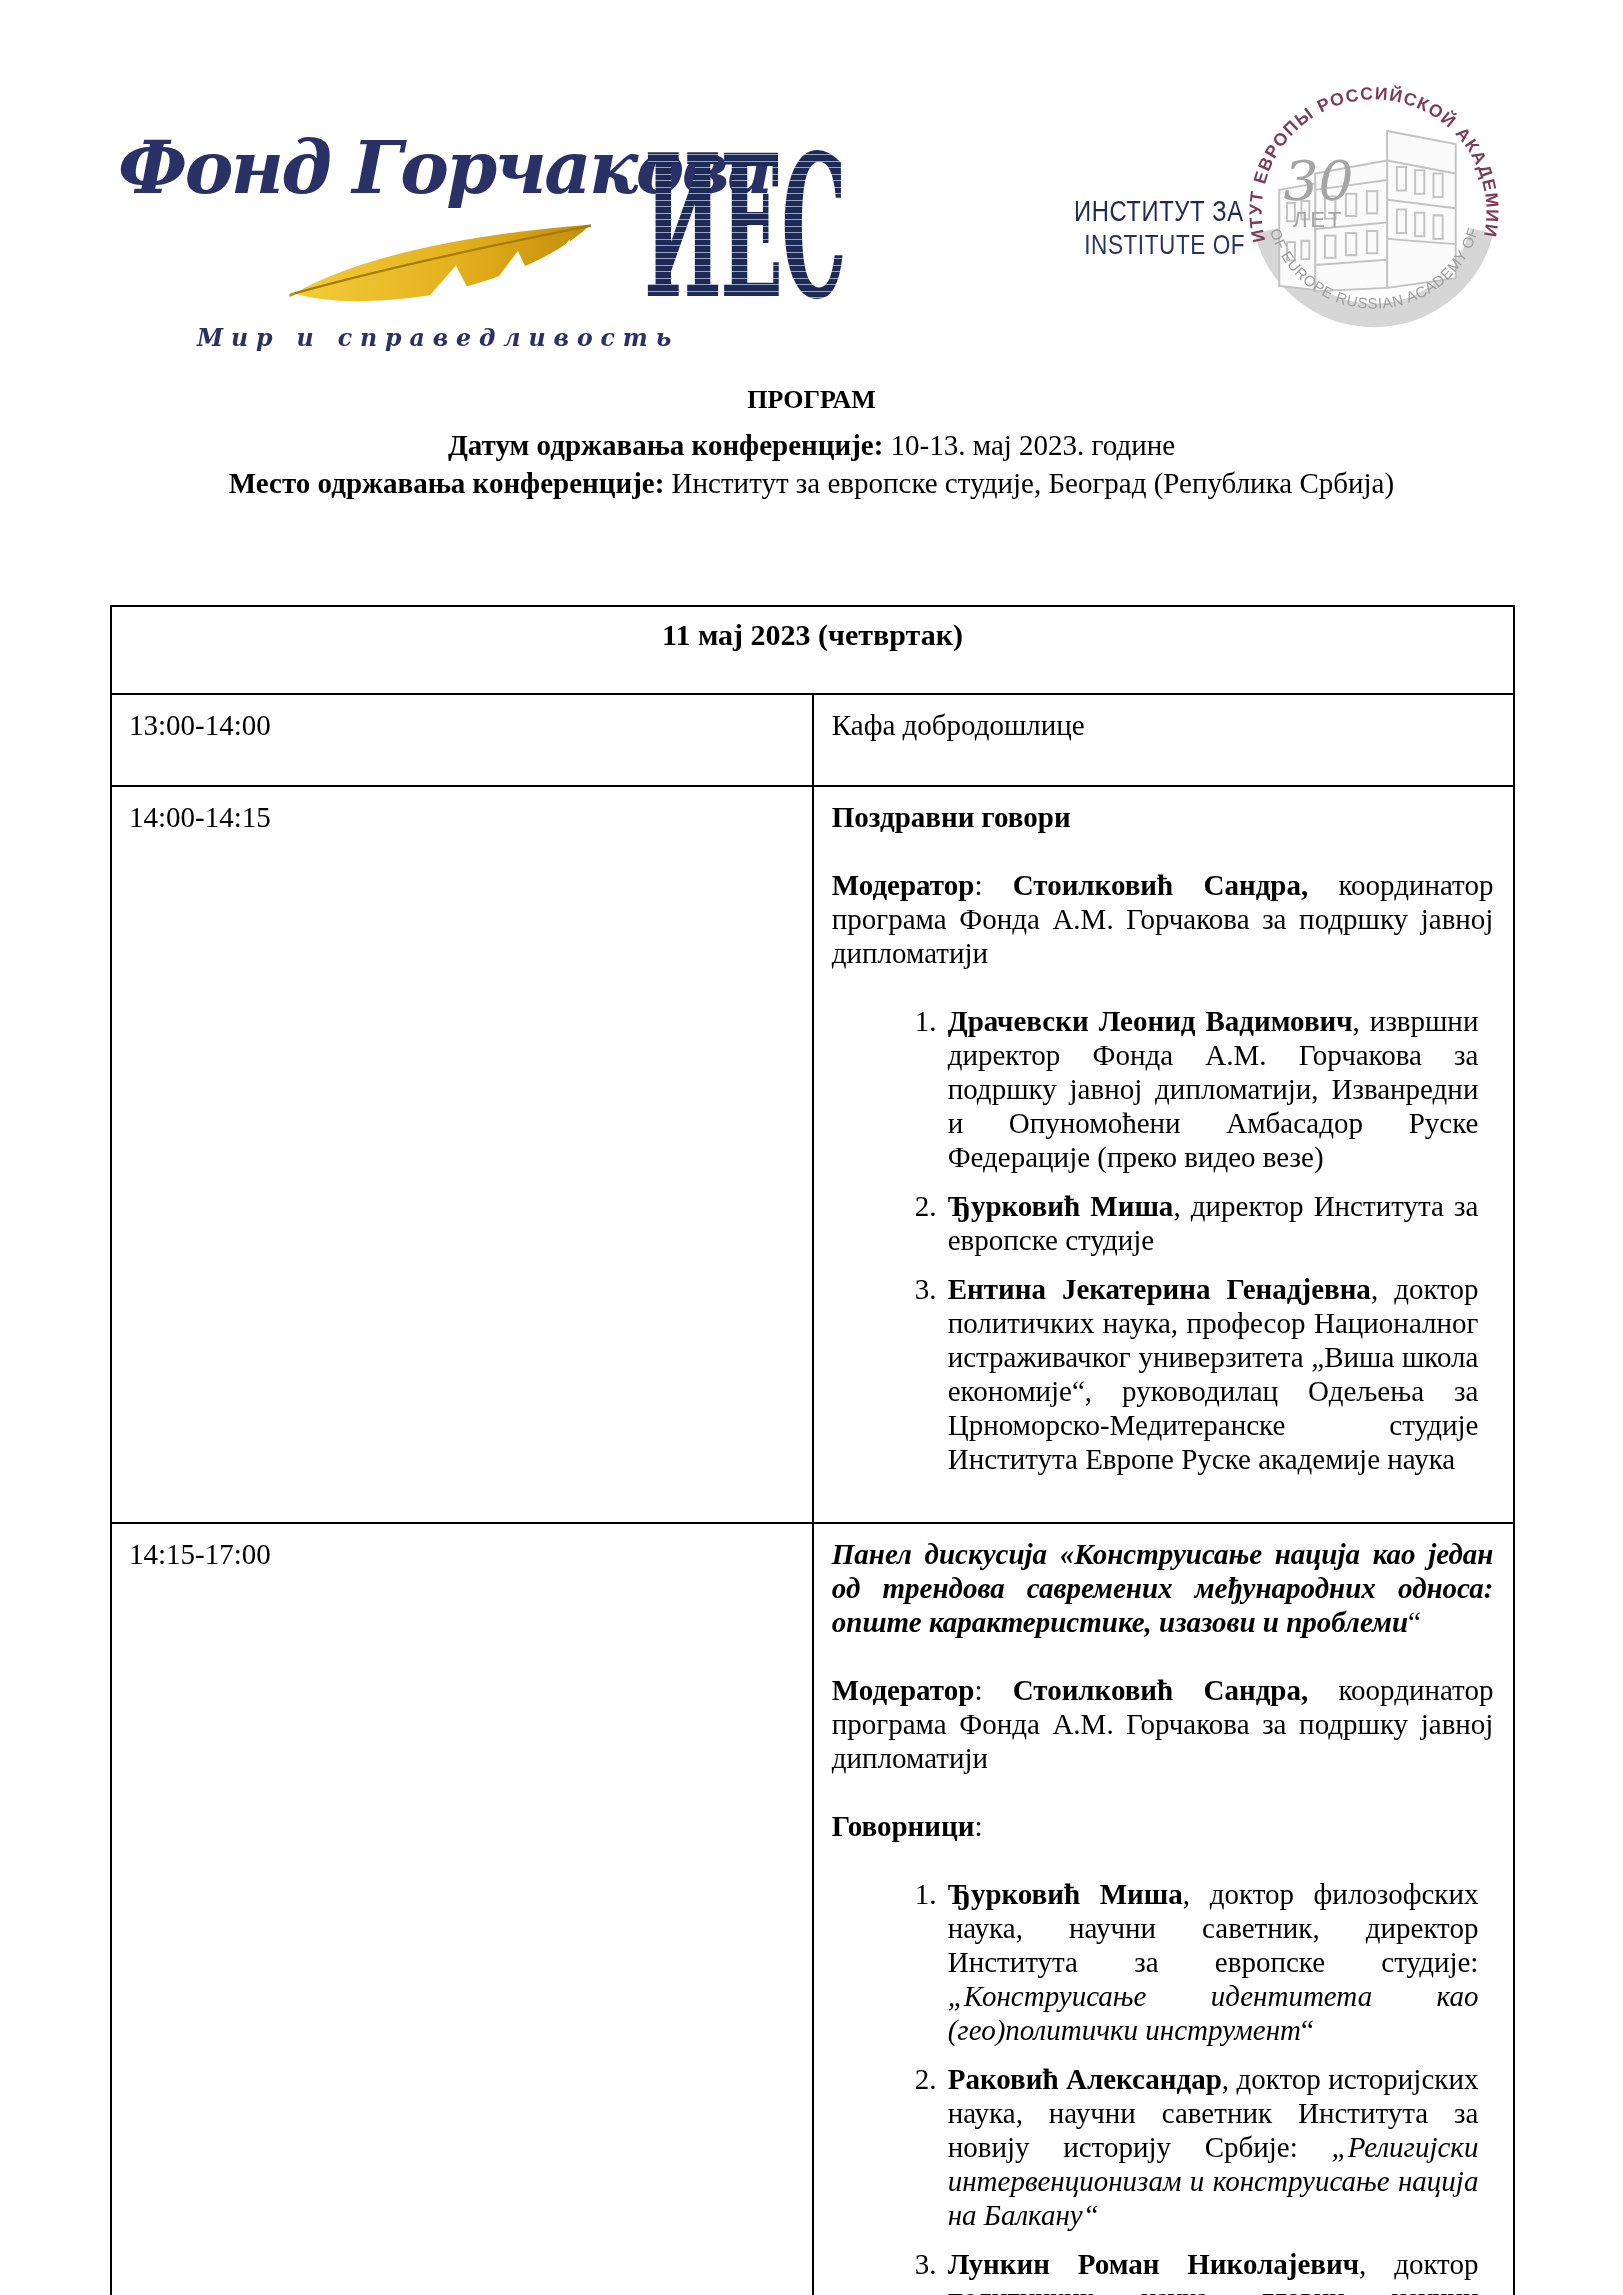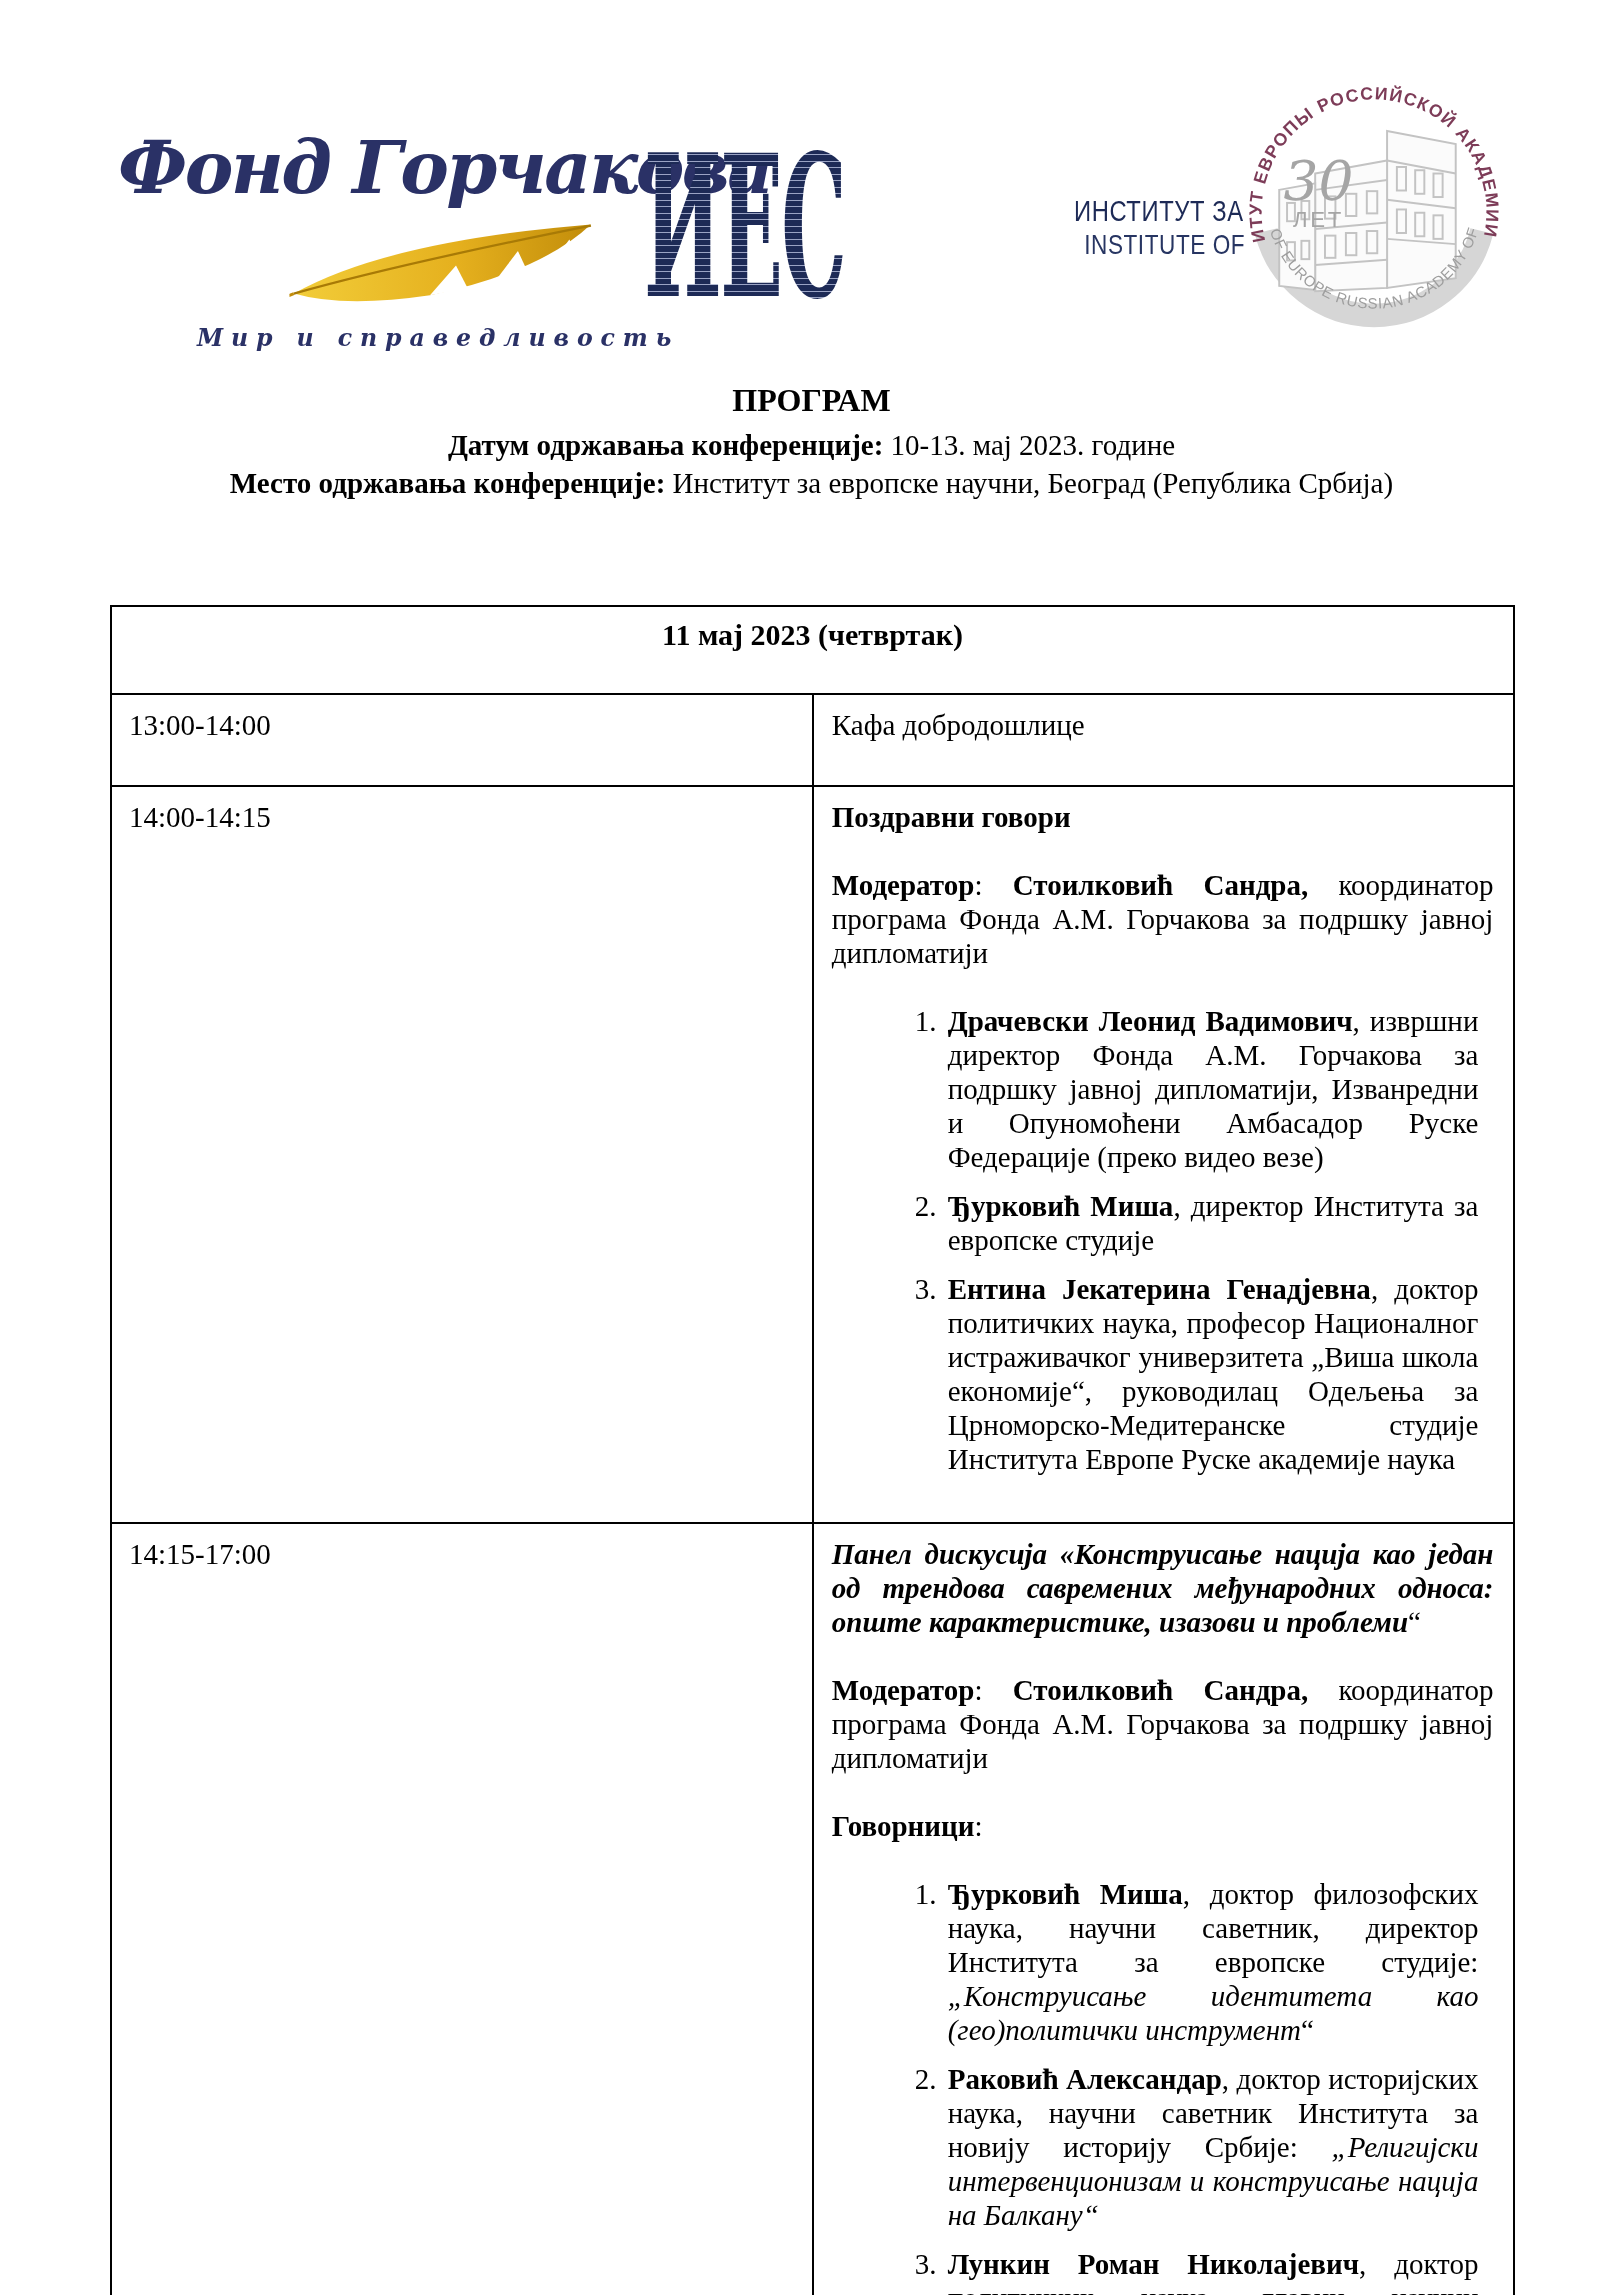--- a/index.html
+++ b/index.html
@@ -40,21 +40,21 @@
   .ies .names .l2{
     font-family:"Liberation Sans",sans-serif;font-size:27.5px;line-height:33px;
     transform:scaleX(0.82);transform-origin:left center;white-space:nowrap;letter-spacing:0.7px;color:#273562;
   }
   .seal{position:absolute;left:1240px;top:82px;width:268px;height:268px;}
   
   .titleblock{
     position:absolute;top:381px;left:50%;transform:translateX(-50%);
     width:1406px;text-align:center;font-size:29px;line-height:38px;
   }
-  .titleblock h1{margin:0 0 6.5px 0;font-size:32px;line-height:38px;font-weight:bold;}
+  .titleblock h1{margin:0 0 6.5px 0;font-size:26px;line-height:38px;font-weight:bold;}
   .titleblock p{margin:0;}
   .lbl{font-weight:bold;}
   
   table.schedule{
     position:absolute;left:110px;top:605px;width:1405px;
     border-collapse:collapse;table-layout:fixed;
     font-size:29px;line-height:34px;
   }
   table.schedule,table.schedule td{border:2px solid #000;}
   table.schedule{border-width:2.6px;}
@@ -146,21 +146,21 @@
       <textPath href="#botArc" startOffset="50%" text-anchor="middle">INSTITUTE OF EUROPE RUSSIAN ACADEMY OF SCIENCES</textPath>
     </text>
     <text x="120" y="180" fill="#a5a5a5" font-family="DejaVu Serif, serif" font-size="84" font-style="italic" text-anchor="middle">30</text>
     <text x="120" y="222" fill="#a5a5a5" font-family="Liberation Sans, sans-serif" font-size="34" letter-spacing="4" text-anchor="middle">ЛЕТ</text>
   </svg>
 </div>
 
 <div class="titleblock">
   <h1>ПРОГРАМ</h1>
   <p><span class="lbl">Датум одржавања конференције:</span><span> 10-13. мај 2023. године</span></p>
-  <p><span class="lbl">Место одржавања конференције:</span><span> Институт за европске научни, Београд (Република Србија)</span></p>
+  <p><span class="lbl">Место одржавања конференције:</span><span> Институт за европске студије, Београд (Република Србија)</span></p>
 </div>
 
 <table class="schedule">
   <tbody>
     <tr>
       <td class="day-header" colspan="2">11 мај 2023 (четвртак)</td>
     </tr>
   <tr>
         <td class="time">13:00-14:00</td>
         <td class="content">

